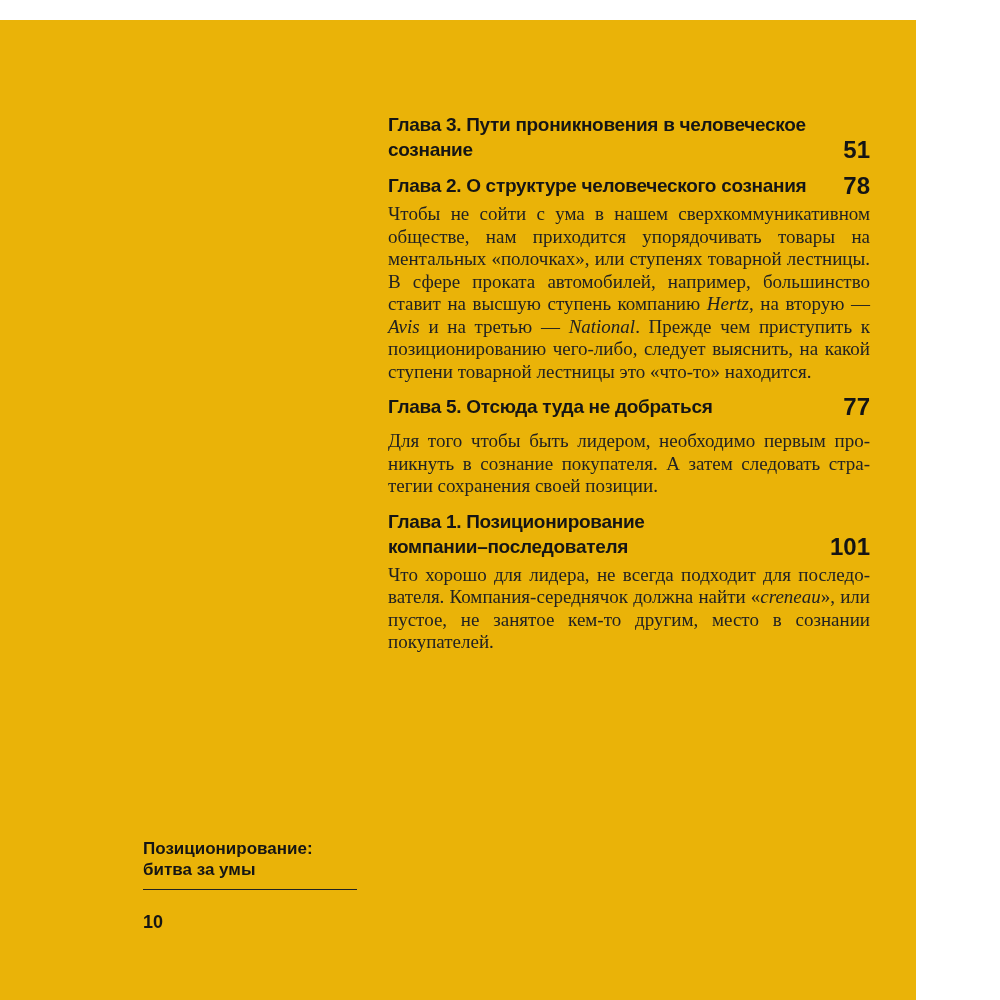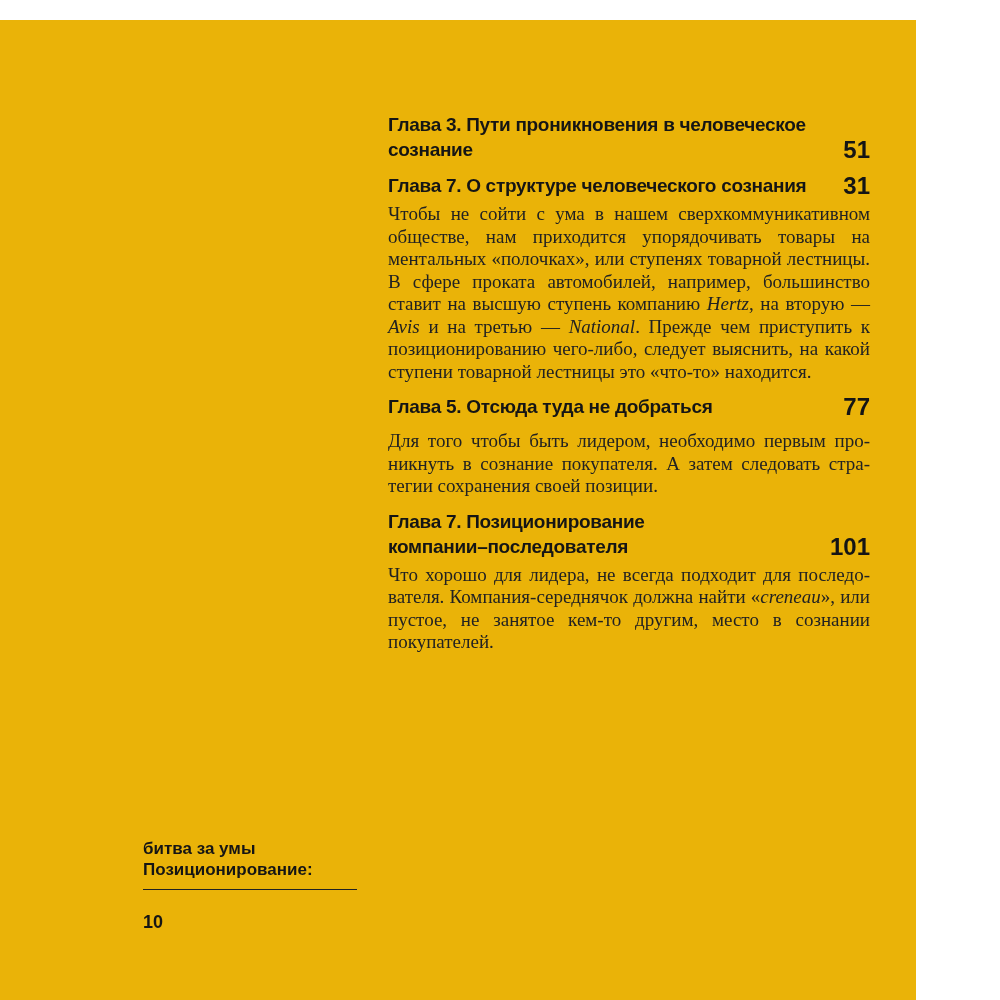--- a/index.html
+++ b/index.html
@@ -88,50 +88,50 @@
     <div class="toc-section">
       <div class="heading-row">
         <div class="heading-text">Глава 3. Пути проникновения в человеческое
 сознание</div>
         <div class="heading-page">51</div>
       </div>
     </div>
 
     <div class="toc-section">
       <div class="heading-row">
-        <div class="heading-text">Глава 7. О структуре человеческого сознания</div>
-        <div class="heading-page">31</div>
+        <div class="heading-text">Глава 2. О структуре человеческого сознания</div>
+        <div class="heading-page">78</div>
       </div>
       <div class="summary"><span>Чтобы не сойти с ума в нашем сверхкоммуникативном обществе, нам приходится упорядочивать товары на ментальных «полочках», или ступенях товарной лест­ницы. В сфере проката автомобилей, например, боль­шинство ставит на высшую ступень компанию </span><i>Hertz</i><span>, на вторую — </span><i>Avis</i><span> и на третью — </span><i>National</i><span>. Прежде чем приступить к позиционированию чего-либо, следует выяснить, на какой ступени товарной лестницы это «что-то» находится.</span></div>
     </div>
 
     <div class="toc-section">
       <div class="heading-row">
         <div class="heading-text">Глава 5. Отсюда туда не добраться</div>
         <div class="heading-page">77</div>
       </div>
     </div>
 
     <div class="toc-section">
       <div class="summary"><span>Для того чтобы быть лидером, необходимо первым про­никнуть в сознание покупателя. А затем следовать стра­тегии сохранения своей позиции.</span></div>
     </div>
 
     <div class="toc-section">
       <div class="heading-row">
-        <div class="heading-text">Глава 7. Позиционирование
+        <div class="heading-text">Глава 1. Позиционирование
 компании–последователя</div>
         <div class="heading-page">101</div>
       </div>
       <div class="summary"><span>Что хорошо для лидера, не всегда подходит для последо­вателя. Компания-середнячок должна найти «</span><i>creneau</i><span>», или пустое, не занятое кем-то другим, место в сознании покупателей.</span></div>
     </div>
 
   </div>
 
   <div class="footer">
     <div class="running-title">
+      <div>Позиционирование:</div>
       <div>битва за умы</div>
-      <div>Позиционирование:</div>
     </div>
     <div class="footer-rule"></div>
     <div class="footer-page-number">10</div>
   </div>
 
 </div>
 
 </body></html>

